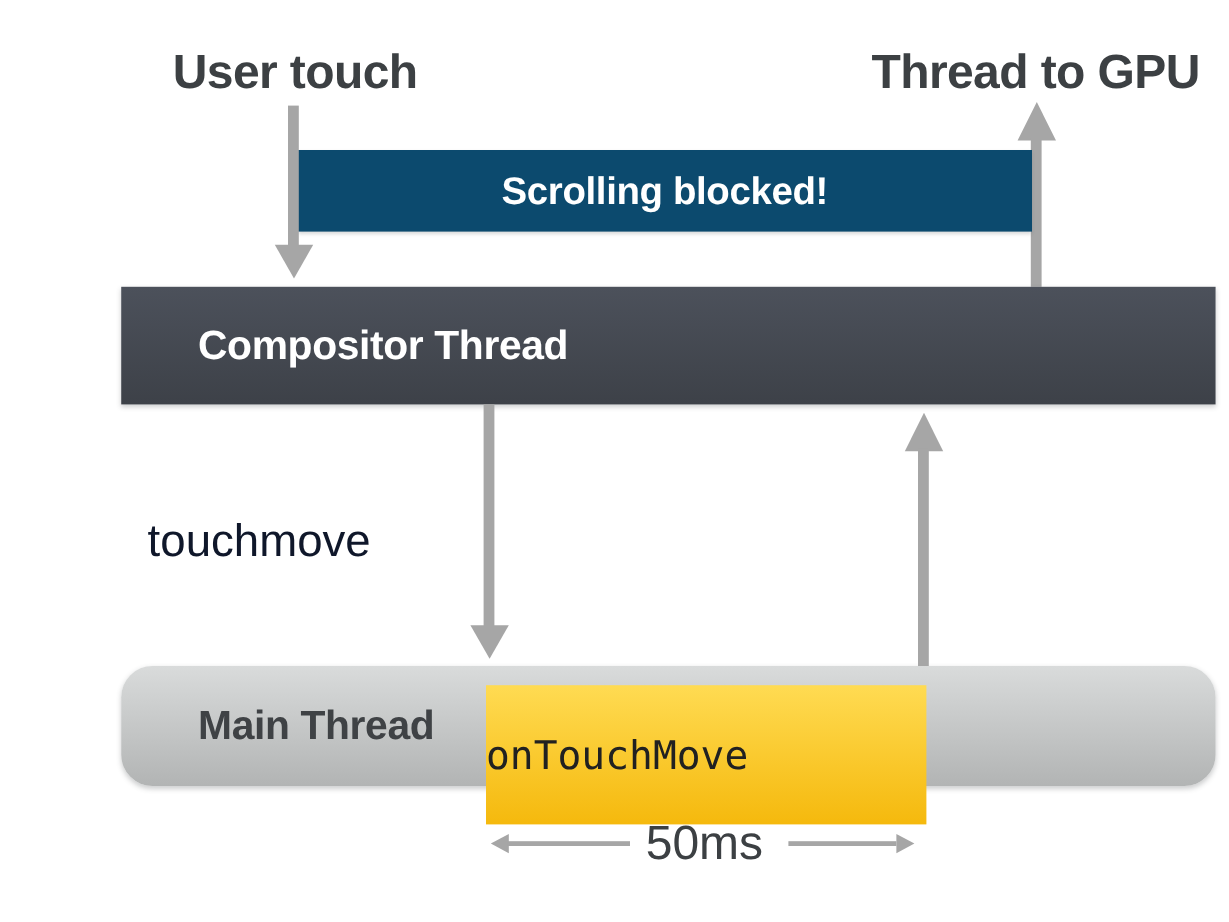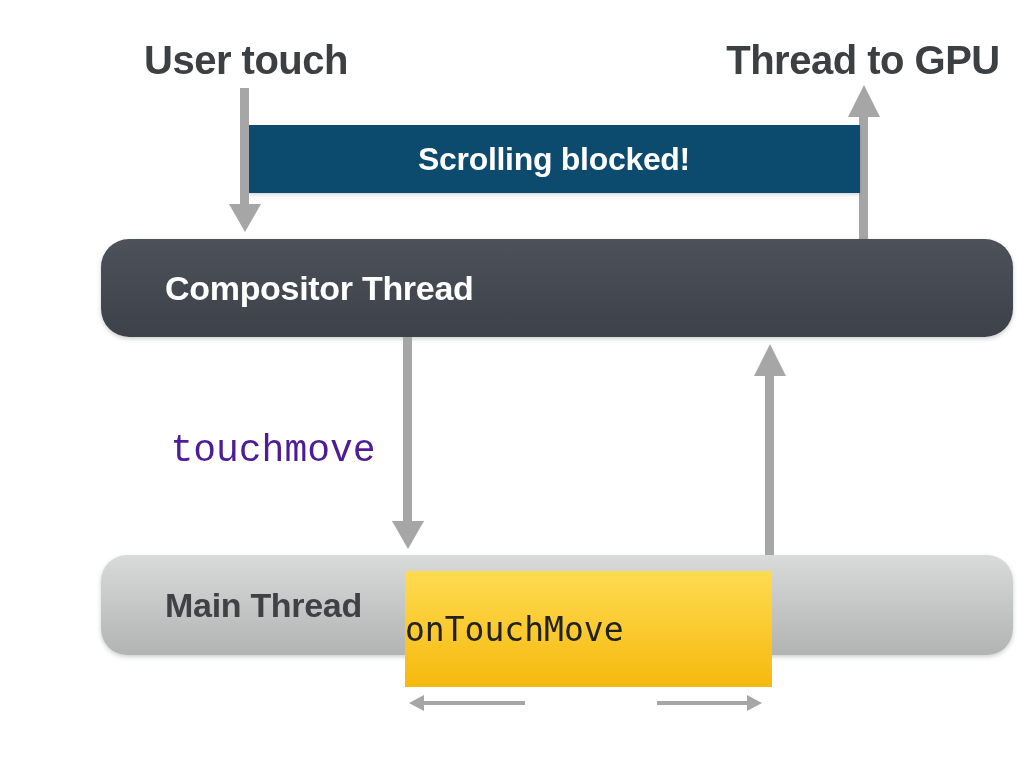--- a/index.html
+++ b/index.html
@@ -88,43 +88,41 @@
   }
 
   
   .compositor-bar {
     position: absolute;
     left: 56px; top: 239px;
     width: 912px; height: 98px;
     background: linear-gradient(to bottom, #4C515B 0%, #3D4148 100%);
     box-shadow: 0 2px 4px rgba(60,64,67,0.25);
     z-index: 2;
-    border-radius: 28px;
   }
   .compositor-bar .bar-label {
     position: absolute;
     left: 64px; top: 0;
     height: 98px; line-height: 98px;
     color: #FFFFFF;
     font-size: 34px;
     font-weight: 700;
     letter-spacing: -0.3px;
     white-space: nowrap;
   }
 
   
   .code-label {
     position: absolute;
     left: 78px; top: 426px;
     width: 300px; height: 50px;
     line-height: 50px;
-    text-align: center;
-    font-family: Liberation Mono, monospace;
+    font-family: Liberation Sans, sans-serif;
     font-size: 38px;
-    color: #4c1d95;
+    color: #0f172a;
     white-space: nowrap;
   }
 
   
   .main-bar {
     position: absolute;
     left: 56px; top: 555px;
     width: 912px; height: 100px;
     background: linear-gradient(to bottom, #D9DBDB 0%, #B2B4B4 100%);
     box-shadow: 0 2px 4px rgba(60,64,67,0.25);
@@ -225,17 +223,18 @@
   <div class="main-bar">
     <span class="bar-label">Main Thread</span>
     <div class="task-segment">
       <span class="task-text">onTouchMove</span>
     </div>
   </div>
 
   <div class="duration">
     <div class="d-head d-head-left"></div>
     <div class="d-shaft d-shaft-left"></div>
+    <div class="d-text">50ms</div>
     <div class="d-shaft d-shaft-right"></div>
     <div class="d-head d-head-right"></div>
   </div>
 
 </div>
 
 </body></html>

